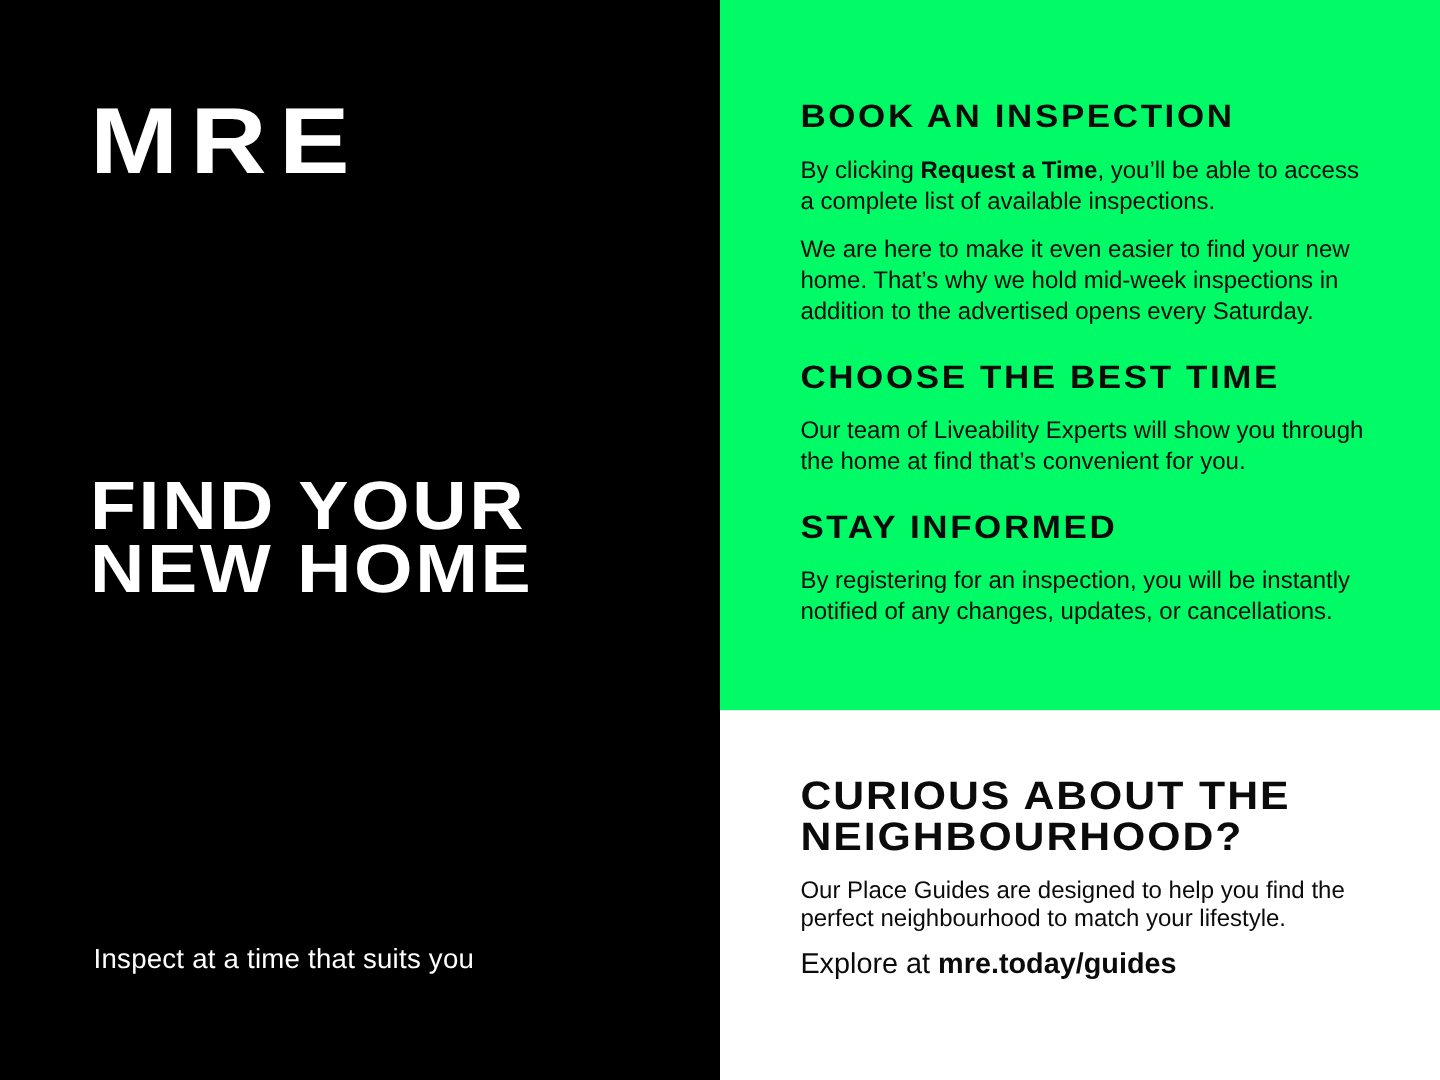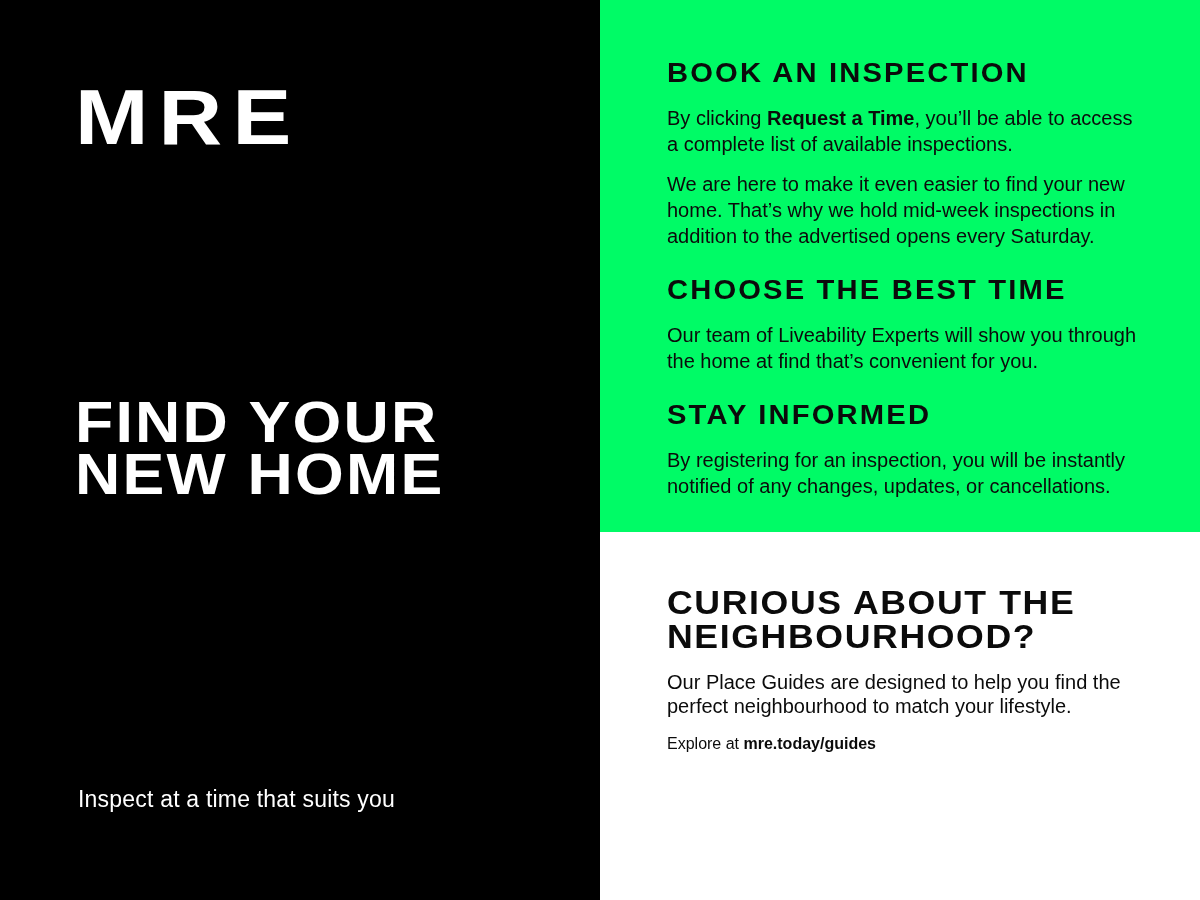--- a/index.html
+++ b/index.html
@@ -58,23 +58,23 @@
     white-space: nowrap;
   }
 
   
   .right-col {
     width: 600px; height: 900px;
     display: flex; flex-direction: column;
     flex: 0 0 600px;
   }
   .green-panel {
-    height: 532px;
+    height: 592px;
     background: var(--green);
-    padding: 58px 60px 0 67px;
+    padding: 82px 60px 0 67px;
     color: var(--ink);
   }
   .green-panel section + section h2 { margin-top: 26px; }
   .green-panel h2, .white-panel h2 {
     font-size: 27px;
     font-weight: bold;
     letter-spacing: 2px;
     line-height: 31px;
     transform: scaleX(1.08);
     transform-origin: 0 0;
@@ -97,21 +97,21 @@
   }
   .white-panel h2 {
     font-size: 33px;
     line-height: 34px;
     letter-spacing: 1.5px;
     max-width: 430px;
     white-space: normal;
     margin-bottom: 0;
   }
   .white-panel .body-p { margin-top: 16px; line-height: 24px; margin-bottom: 0; }
-  .explore { margin-top: 12px; font-size: 16px; line-height: 28px; }
+  .explore { margin-top: 12px; font-size: 24px; line-height: 28px; }
   .link { font-weight: bold; cursor: pointer; }
 </style>
 </head>
 <body>
 
 <div class="canvas">
 
   <div class="left-panel">
     <div class="logo">MRE</div>
     <div class="headline">

